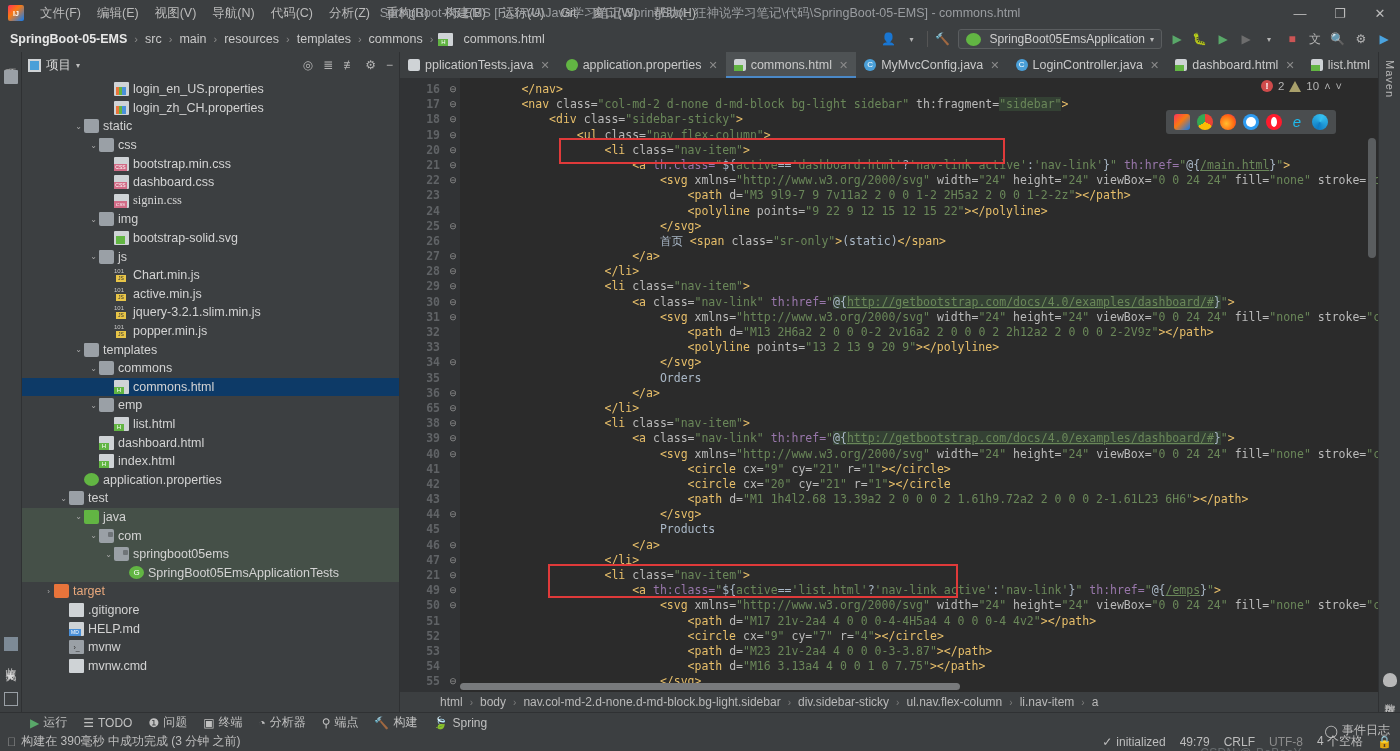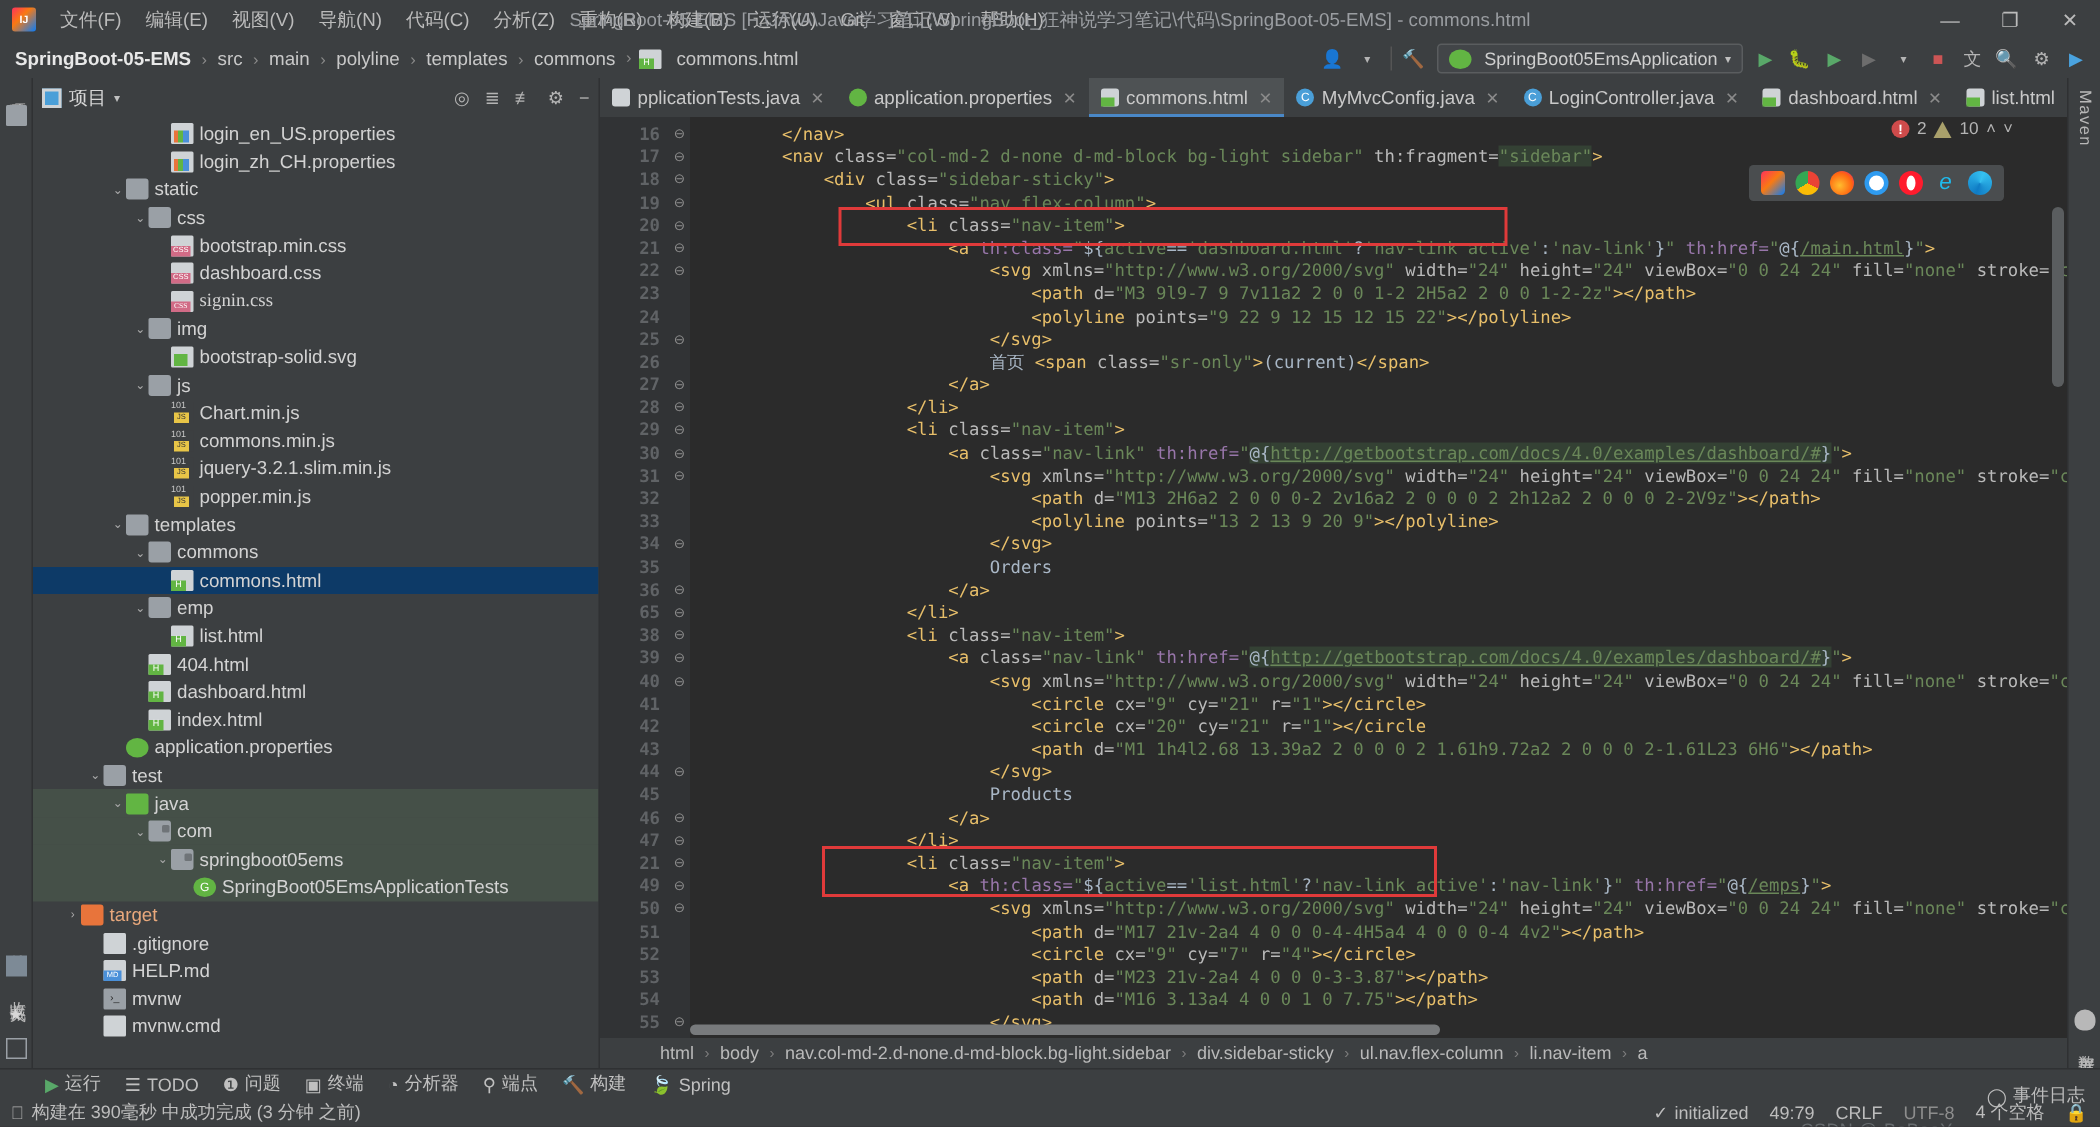--- a/index.html
+++ b/index.html
@@ -206,21 +206,21 @@
     <div class="title-text">SpringBoot-05-EMS [F:\JAVA\Java学习笔记\SpringBoot_狂神说学习笔记\代码\SpringBoot-05-EMS] - commons.html</div>
     <div class="winbtns">
       <div class="winbtn">—</div>
       <div class="winbtn">❐</div>
       <div class="winbtn close">✕</div>
     </div>
   </div>
 
   <div class="navbar">
     <span class="crumb proj">SpringBoot-05-EMS</span>
-    <span id="navcrumbs"><span class="crumb-sep">›</span><span class="crumb">src</span><span class="crumb-sep">›</span><span class="crumb">main</span><span class="crumb-sep">›</span><span class="crumb">polyline</span><span class="crumb-sep">›</span><span class="crumb">templates</span><span class="crumb-sep">›</span><span class="crumb">commons</span></span>
+    <span id="navcrumbs"><span class="crumb-sep">›</span><span class="crumb">src</span><span class="crumb-sep">›</span><span class="crumb">main</span><span class="crumb-sep">›</span><span class="crumb">resources</span><span class="crumb-sep">›</span><span class="crumb">templates</span><span class="crumb-sep">›</span><span class="crumb">commons</span></span>
     <span class="crumb-sep">›</span>
     <span class="crumb-file">
       <span class="fic html" style="width:13px;height:13px;"></span>
       <span class="crumb">commons.html</span>
     </span>
 
     <div class="navbar-right">
       <div class="tbicon">👤</div>
       <div class="tbicon" style="font-size:8px;">▾</div>
       <div style="width:1px;height:16px;background:#555;"></div>
@@ -323,21 +323,21 @@
             <span>js</span>
           </div>
           <div class="trow" style="padding-left: 81px;">
             <span class="arrow"></span>
             <span class="fic js"></span>
             <span>Chart.min.js</span>
           </div>
           <div class="trow" style="padding-left: 81px;">
             <span class="arrow"></span>
             <span class="fic js"></span>
-            <span>commons.min.js</span>
+            <span>active.min.js</span>
           </div>
           <div class="trow" style="padding-left: 81px;">
             <span class="arrow"></span>
             <span class="fic js"></span>
             <span>jquery-3.2.1.slim.min.js</span>
           </div>
           <div class="trow" style="padding-left: 81px;">
             <span class="arrow"></span>
             <span class="fic js"></span>
             <span>popper.min.js</span>
@@ -359,25 +359,20 @@
           </div>
           <div class="trow" style="padding-left: 66px;">
             <span class="arrow">⌄</span>
             <span class="fic folder"></span>
             <span>emp</span>
           </div>
           <div class="trow" style="padding-left: 81px;">
             <span class="arrow"></span>
             <span class="fic html"></span>
             <span>list.html</span>
-          </div>
-          <div class="trow" style="padding-left: 66px;">
-            <span class="arrow"></span>
-            <span class="fic html"></span>
-            <span>404.html</span>
           </div>
           <div class="trow" style="padding-left: 66px;">
             <span class="arrow"></span>
             <span class="fic html"></span>
             <span>dashboard.html</span>
           </div>
           <div class="trow" style="padding-left: 66px;">
             <span class="arrow"></span>
             <span class="fic html"></span>
             <span>index.html</span>
@@ -574,21 +569,21 @@
             <div class="cline"><span style="white-space:pre">        </span><span class="tagc">&lt;/nav&gt;</span></div>
             <div class="cline"><span style="white-space:pre">        </span><span class="tagc">&lt;nav</span> <span class="attrc">class=</span><span class="valc">"col-md-2 d-none d-md-block bg-light sidebar"</span> <span class="attrc">th:fragment=</span><span class="valc hl-bg">"sidebar"</span><span class="tagc">&gt;</span></div>
             <div class="cline"><span style="white-space:pre">            </span><span class="tagc">&lt;div</span> <span class="attrc">class=</span><span class="valc">"sidebar-sticky"</span><span class="tagc">&gt;</span></div>
             <div class="cline"><span style="white-space:pre">                </span><span class="tagc">&lt;ul</span> <span class="attrc">class=</span><span class="valc">"nav flex-column"</span><span class="tagc">&gt;</span></div>
             <div class="cline"><span style="white-space:pre">                    </span><span class="tagc">&lt;li</span> <span class="attrc">class=</span><span class="valc">"nav-item"</span><span class="tagc">&gt;</span></div>
             <div class="cline"><span style="white-space:pre">                        </span><span class="tagc">&lt;a</span> <span class="thc">th:class=</span><span class="valc">"</span><span class="txtc">${</span><span class="valc">active</span><span class="txtc">==</span><span class="valc">'dashboard.html'</span><span class="txtc">?</span><span class="valc">'nav-link active'</span><span class="txtc">:</span><span class="valc">'nav-link'</span><span class="txtc">}</span><span class="valc">"</span> <span class="thc">th:href=</span><span class="valc">"</span><span class="txtc">@{</span><span class="urlc">/main.html</span><span class="txtc">}</span><span class="valc">"</span><span class="tagc">&gt;</span></div>
             <div class="cline"><span style="white-space:pre">                            </span><span class="tagc">&lt;svg</span> <span class="attrc">xmlns=</span><span class="valc">"http://www.w3.org/2000/svg"</span> <span class="attrc">width=</span><span class="valc">"24"</span> <span class="attrc">height=</span><span class="valc">"24"</span> <span class="attrc">viewBox=</span><span class="valc">"0 0 24 24"</span> <span class="attrc">fill=</span><span class="valc">"none"</span> <span class="attrc">stroke=</span><span class="valc">"currentColor"</span>  </div>
             <div class="cline"><span style="white-space:pre">                                </span><span class="tagc">&lt;path</span> <span class="attrc">d=</span><span class="valc">"M3 9l9-7 9 7v11a2 2 0 0 1-2 2H5a2 2 0 0 1-2-2z"</span><span class="tagc">&gt;&lt;/path&gt;</span></div>
             <div class="cline"><span style="white-space:pre">                                </span><span class="tagc">&lt;polyline</span> <span class="attrc">points=</span><span class="valc">"9 22 9 12 15 12 15 22"</span><span class="tagc">&gt;&lt;/polyline&gt;</span></div>
             <div class="cline"><span style="white-space:pre">                            </span><span class="tagc">&lt;/svg&gt;</span></div>
-            <div class="cline"><span style="white-space:pre">                            </span><span class="txtc">首页 </span><span class="tagc">&lt;span</span> <span class="attrc">class=</span><span class="valc">"sr-only"</span><span class="tagc">&gt;</span><span class="txtc">(current)</span><span class="tagc">&lt;/span&gt;</span></div>
+            <div class="cline"><span style="white-space:pre">                            </span><span class="txtc">首页 </span><span class="tagc">&lt;span</span> <span class="attrc">class=</span><span class="valc">"sr-only"</span><span class="tagc">&gt;</span><span class="txtc">(static)</span><span class="tagc">&lt;/span&gt;</span></div>
             <div class="cline"><span style="white-space:pre">                        </span><span class="tagc">&lt;/a&gt;</span></div>
             <div class="cline"><span style="white-space:pre">                    </span><span class="tagc">&lt;/li&gt;</span></div>
             <div class="cline"><span style="white-space:pre">                    </span><span class="tagc">&lt;li</span> <span class="attrc">class=</span><span class="valc">"nav-item"</span><span class="tagc">&gt;</span></div>
             <div class="cline"><span style="white-space:pre">                        </span><span class="tagc">&lt;a</span> <span class="attrc">class=</span><span class="valc">"nav-link"</span> <span class="thc">th:href=</span><span class="valc">"</span><span class="txtc hl-bg">@{</span><span class="urlc hl-bg">http://getbootstrap.com/docs/4.0/examples/dashboard/#</span><span class="txtc hl-bg">}</span><span class="valc">"</span><span class="tagc">&gt;</span></div>
             <div class="cline"><span style="white-space:pre">                            </span><span class="tagc">&lt;svg</span> <span class="attrc">xmlns=</span><span class="valc">"http://www.w3.org/2000/svg"</span> <span class="attrc">width=</span><span class="valc">"24"</span> <span class="attrc">height=</span><span class="valc">"24"</span> <span class="attrc">viewBox=</span><span class="valc">"0 0 24 24"</span> <span class="attrc">fill=</span><span class="valc">"none"</span> <span class="attrc">stroke=</span><span class="valc">"currentColor"</span>  </div>
             <div class="cline"><span style="white-space:pre">                                </span><span class="tagc">&lt;path</span> <span class="attrc">d=</span><span class="valc">"M13 2H6a2 2 0 0 0-2 2v16a2 2 0 0 0 2 2h12a2 2 0 0 0 2-2V9z"</span><span class="tagc">&gt;&lt;/path&gt;</span></div>
             <div class="cline"><span style="white-space:pre">                                </span><span class="tagc">&lt;polyline</span> <span class="attrc">points=</span><span class="valc">"13 2 13 9 20 9"</span><span class="tagc">&gt;&lt;/polyline&gt;</span></div>
             <div class="cline"><span style="white-space:pre">                            </span><span class="tagc">&lt;/svg&gt;</span></div>
             <div class="cline"><span style="white-space:pre">                            </span><span class="txtc">Orders</span></div>
             <div class="cline"><span style="white-space:pre">                        </span><span class="tagc">&lt;/a&gt;</span></div>

